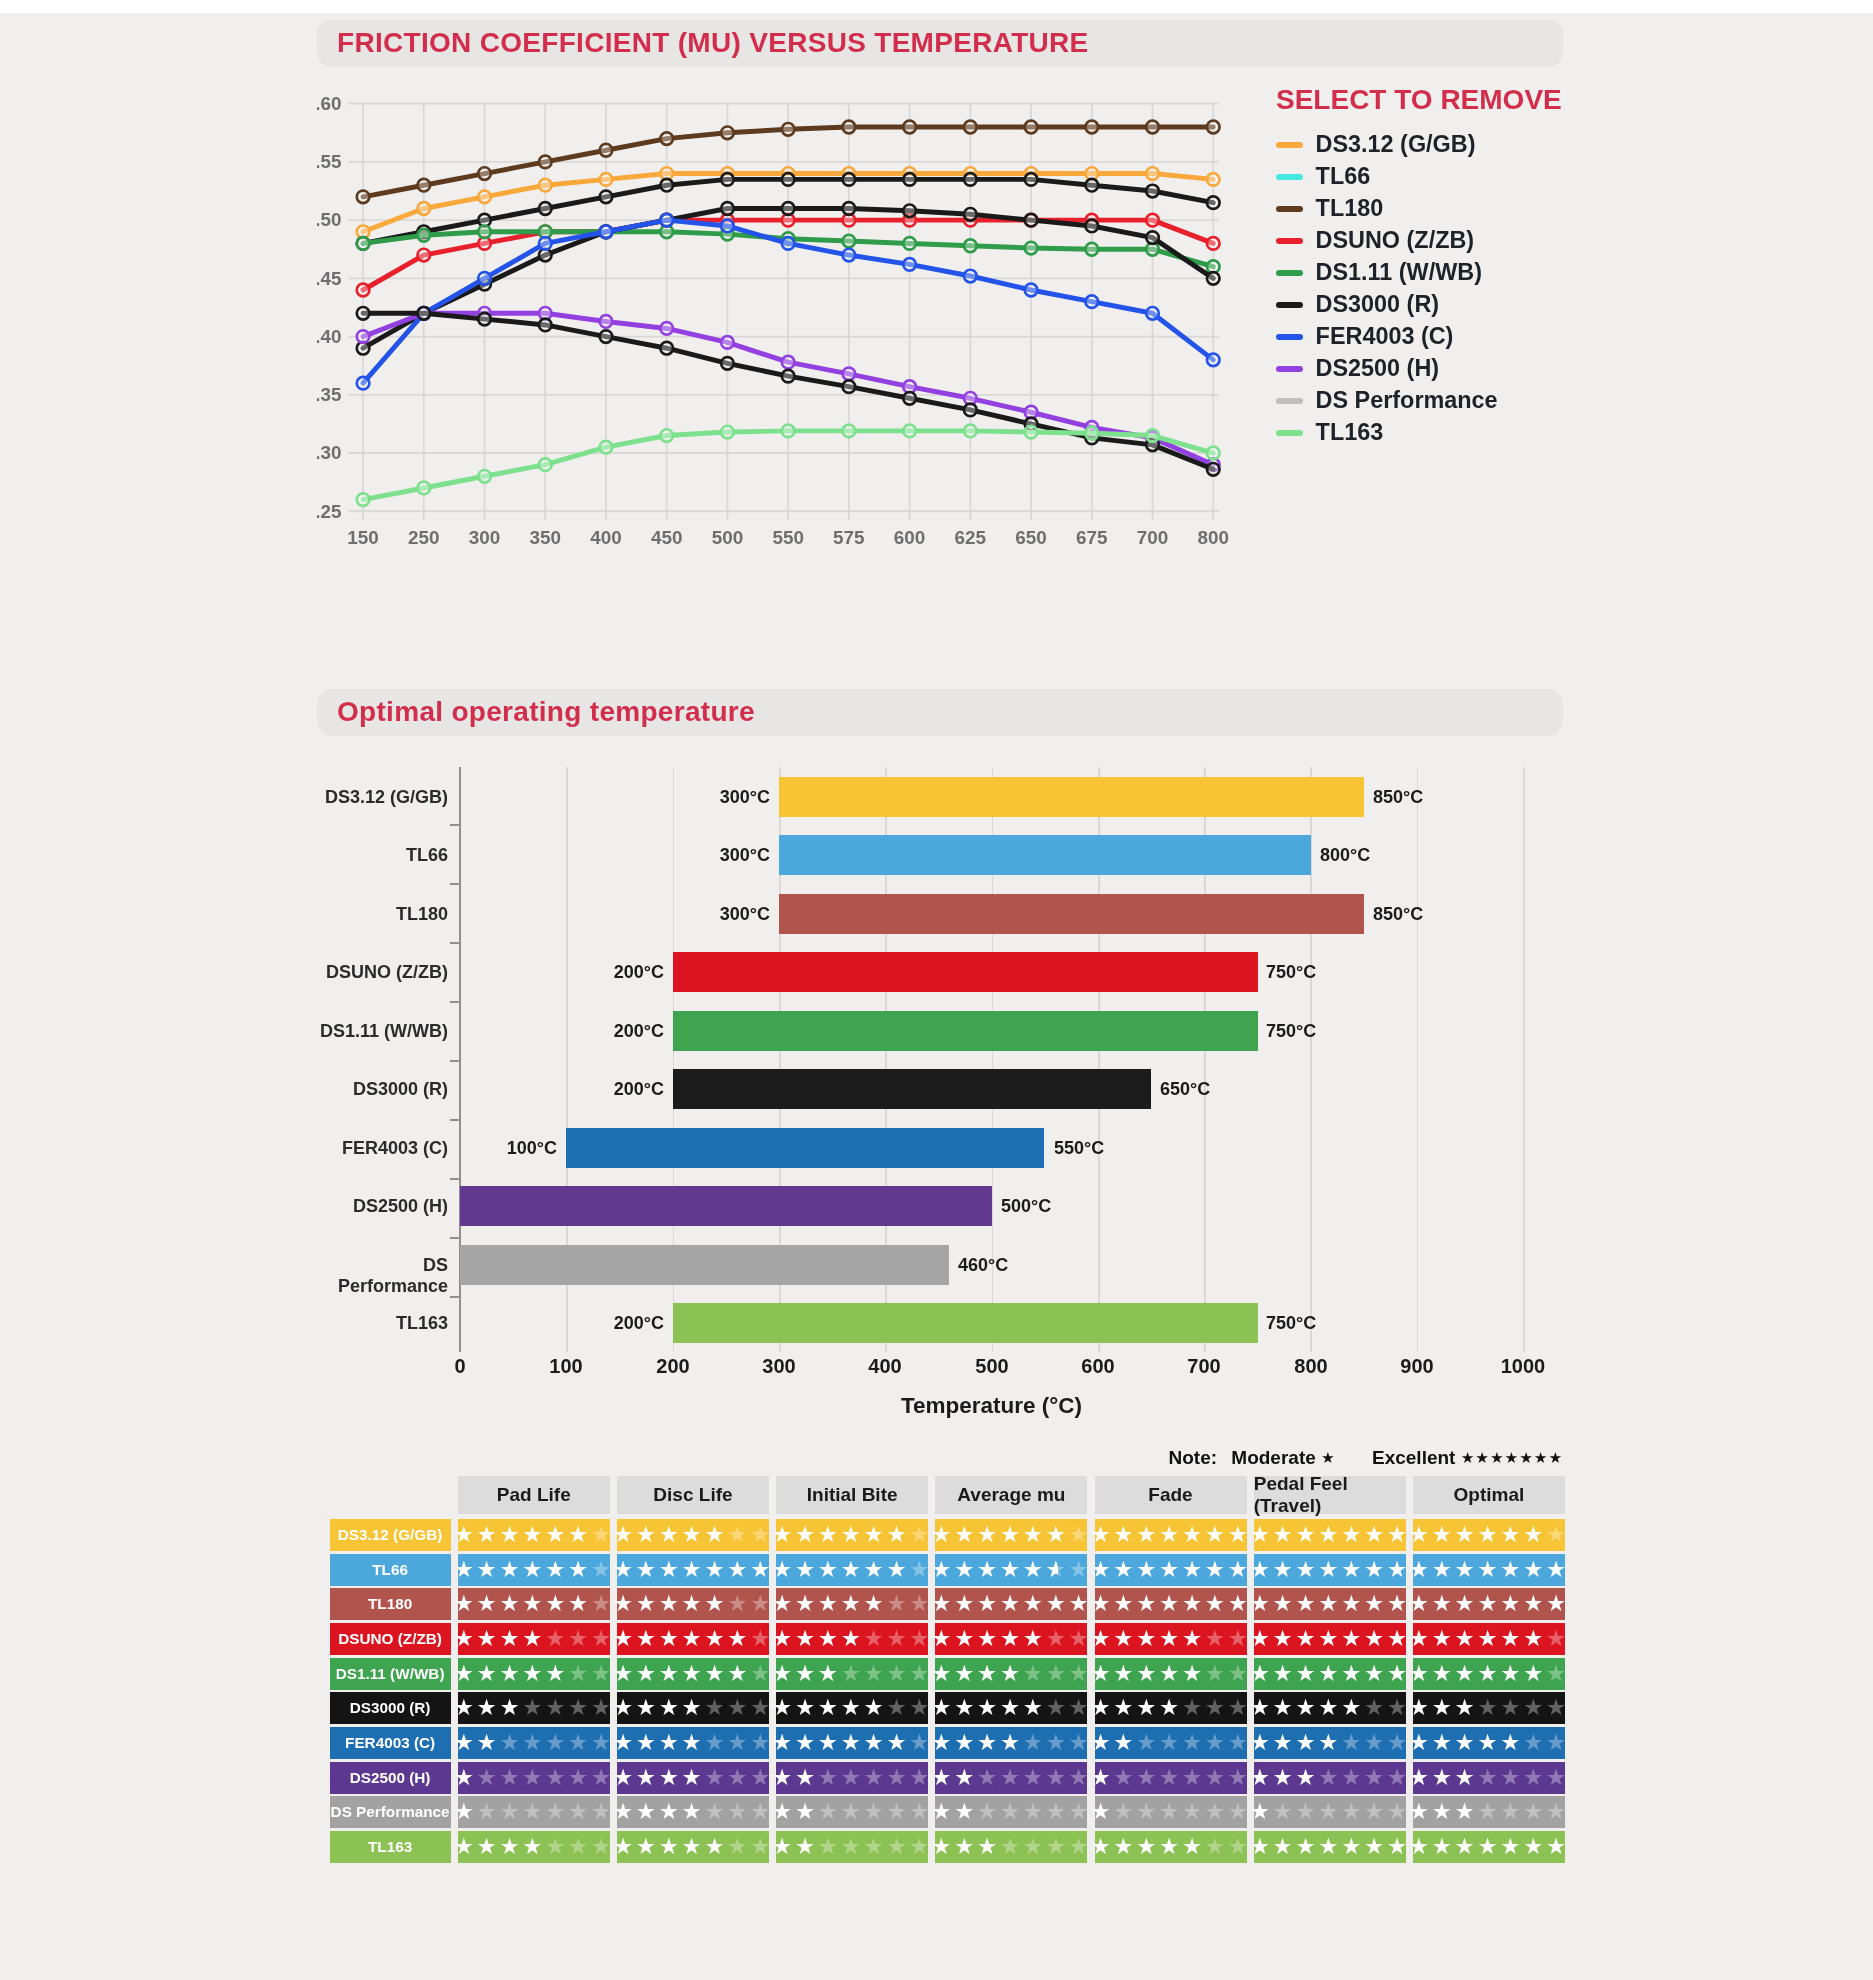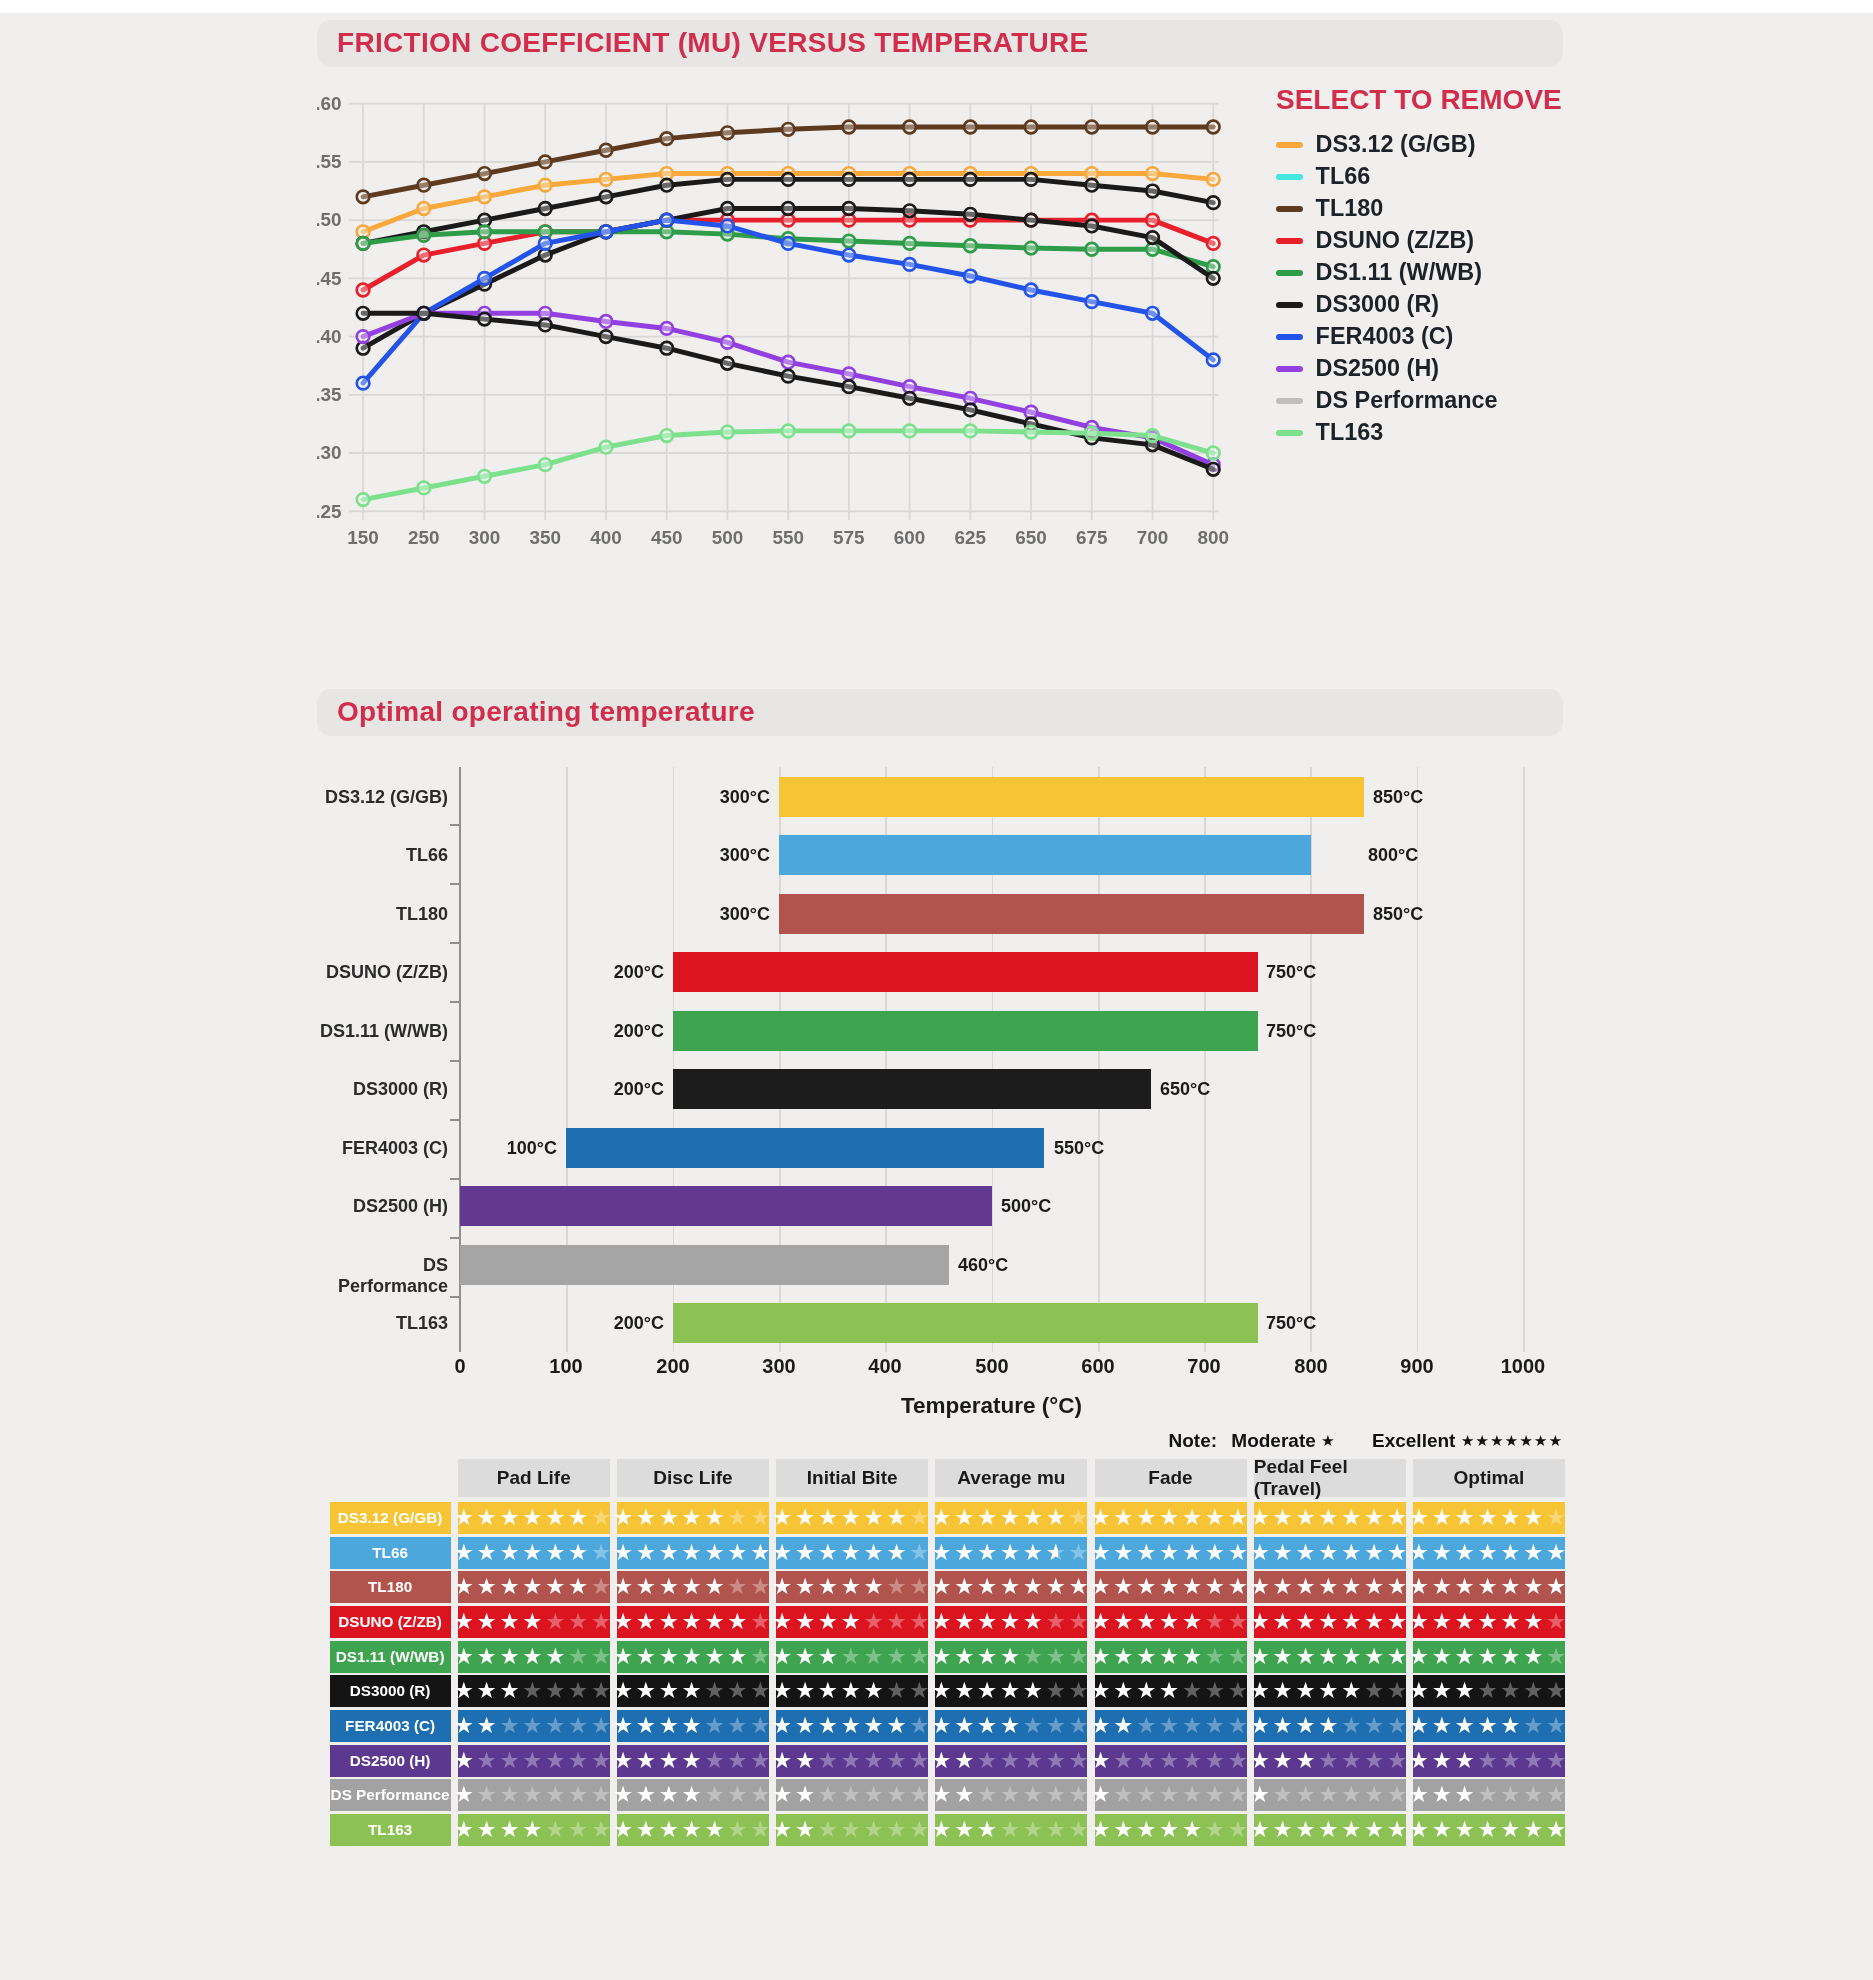--- a/index.html
+++ b/index.html
@@ -41,21 +41,21 @@
   .bar-row-label{position:absolute;left:0;width:131px;text-align:right;
     font-size:18px;font-weight:700;color:#2b2b2b;}
   .bar-rect{position:absolute;height:40px;}
   .bar-minmax{position:absolute;font-size:18px;font-weight:700;color:#1b1b1b;white-space:nowrap;}
   #bar-ticks{position:relative;height:25px;margin-top:3.6px;}
   .bar-tick{position:absolute;transform:translateX(-50%);font-size:20px;font-weight:700;color:#1b1b1b;}
   #bar-xlabel{width:1063px;margin-left:143px;text-align:center;font-size:22.5px;font-weight:700;color:#1b1b1b;margin-top:12.6px;}
 
   
   .band3{margin-top:94px;}
-  .note-line{margin-top:11px;text-align:right;font-size:19px;font-weight:700;color:#111;height:23.4px;}
+  .note-line{margin-top:28px;text-align:right;font-size:19px;font-weight:700;color:#111;height:23.4px;}
   .note-line .nstars{font-size:15.3px;letter-spacing:0.9px;position:relative;top:-0.9px;}
   .note-gap{display:inline-block;width:31px;}
   .note-sp{display:inline-block;width:9px;}
   .thead{display:flex;gap:7.2px;margin-top:5.4px;}
   .th-spacer{width:121px;margin-left:12.6px;flex:none;}
   .th-cell{width:152px;flex:none;height:38px;background:#dcdcdc;
     display:flex;align-items:center;justify-content:center;
     font-size:19px;font-weight:700;color:#1a1a1a;}
   #tbody{margin-top:5.4px;}
   .trow{display:flex;gap:7.2px;margin-bottom:2.7px;}
@@ -355,21 +355,21 @@
         </div>
         <div class="bar-axis"></div>
         <div class="bar-axis-ticks"></div>
         <div class="bar-row-label" style="top: 20px;">DS3.12 (G/GB)</div>
         <div class="bar-rect" style="top: 10px; left: 462px; width: 585px; background: rgb(246, 196, 52);"></div>
         <div class="bar-minmax" style="top: 20px; left: 453px; transform: translateX(-100%);">300°C</div>
         <div class="bar-minmax" style="top: 20px; left: 1056px;">850°C</div>
         <div class="bar-row-label" style="top: 78px;">TL66</div>
         <div class="bar-rect" style="top: 68px; left: 462px; width: 532px; background: rgb(75, 167, 220);"></div>
         <div class="bar-minmax" style="top: 78px; left: 453px; transform: translateX(-100%);">300°C</div>
-        <div class="bar-minmax" style="top: 78px; left: 1003px; margin-left: 48px;">800°C</div>
+        <div class="bar-minmax" style="top: 78px; left: 1003px;">800°C</div>
         <div class="bar-row-label" style="top: 137px;">TL180</div>
         <div class="bar-rect" style="top: 127px; left: 462px; width: 585px; background: rgb(178, 84, 78);"></div>
         <div class="bar-minmax" style="top: 137px; left: 453px; transform: translateX(-100%);">300°C</div>
         <div class="bar-minmax" style="top: 137px; left: 1056px;">850°C</div>
         <div class="bar-row-label" style="top: 195px;">DSUNO (Z/ZB)</div>
         <div class="bar-rect" style="top: 185px; left: 356px; width: 585px; background: rgb(220, 20, 32);"></div>
         <div class="bar-minmax" style="top: 195px; left: 347px; transform: translateX(-100%);">200°C</div>
         <div class="bar-minmax" style="top: 195px; left: 949px;">750°C</div>
         <div class="bar-row-label" style="top: 254px;">DS1.11 (W/WB)</div>
         <div class="bar-rect" style="top: 244px; left: 356px; width: 585px; background: rgb(63, 164, 79);"></div>

